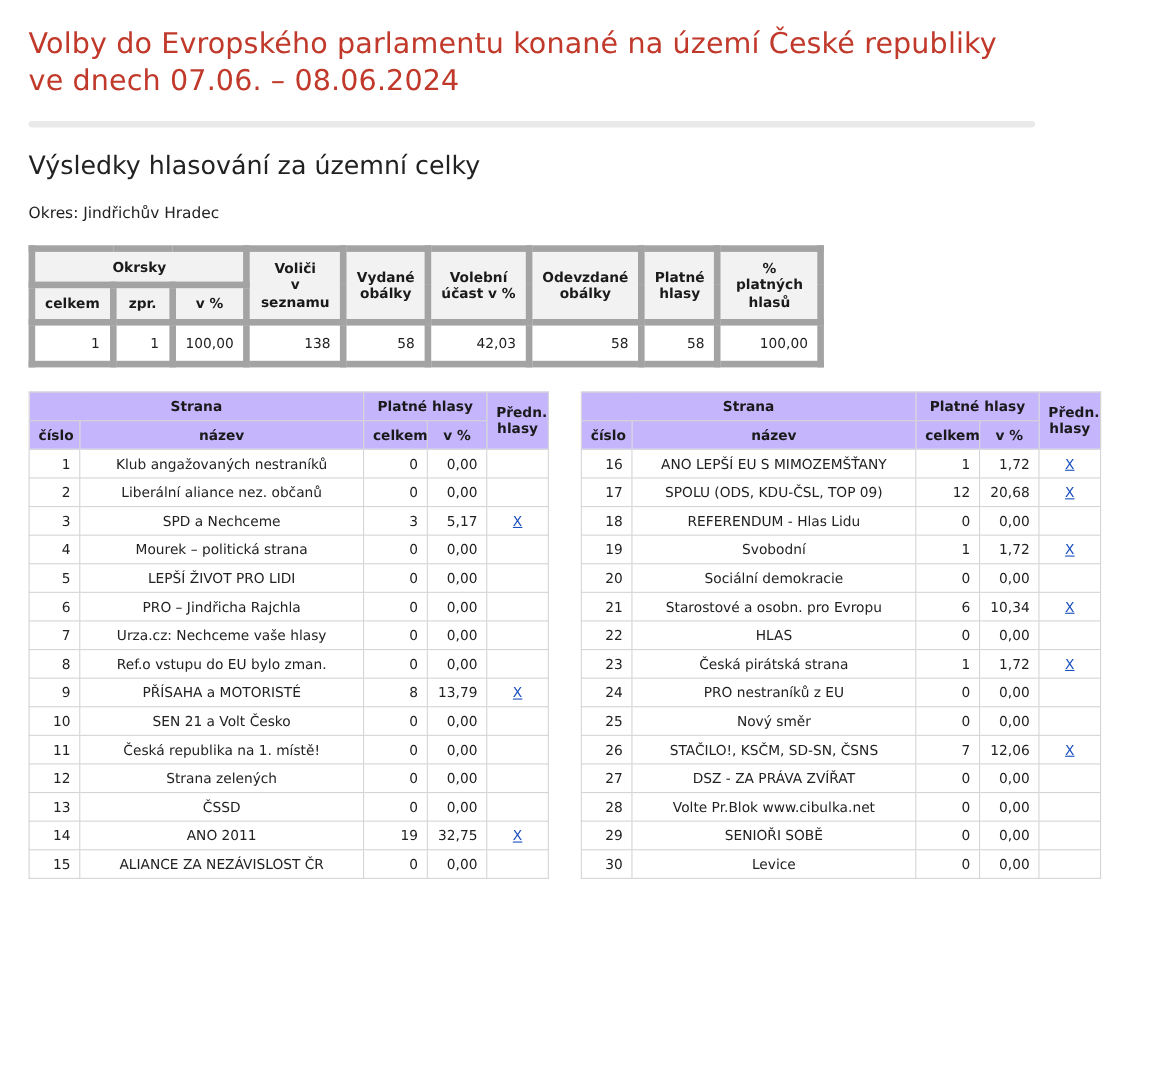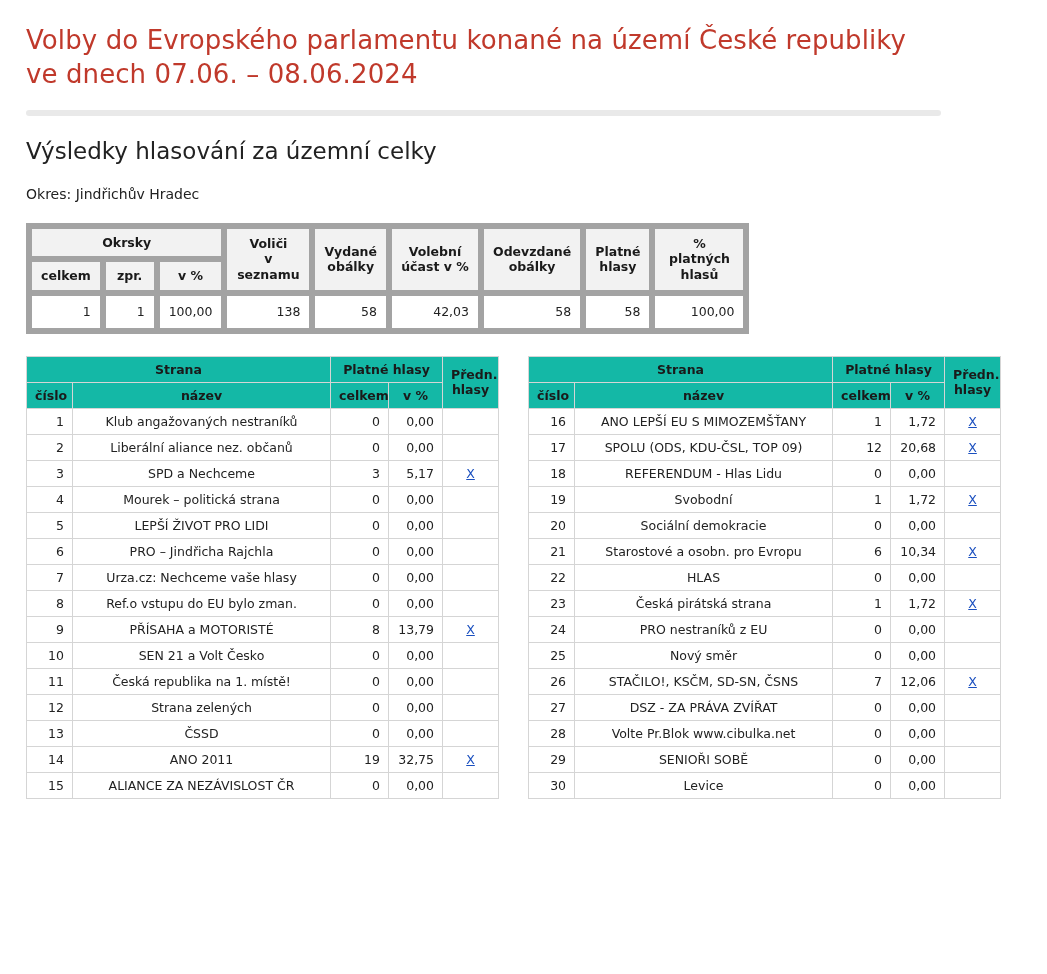--- a/index.html
+++ b/index.html
@@ -94,21 +94,21 @@
     table-layout: fixed;
   }
   .party-table th,
   .party-table td {
     border: 1px solid #d5d5d5;
     padding: 5px 8px;
     font-weight: normal;
     font-size: 12.5px;
   }
   .party-table thead th {
-    background: #14b8a6;
+    background: #c4b5fd;
     font-weight: bold;
     text-align: center;
     color: #1a1a1a;
     line-height: 1.2;
   }
   .party-table td.cislo {
     text-align: right;
     width: 46px;
   }
   .party-table td.nazev {

